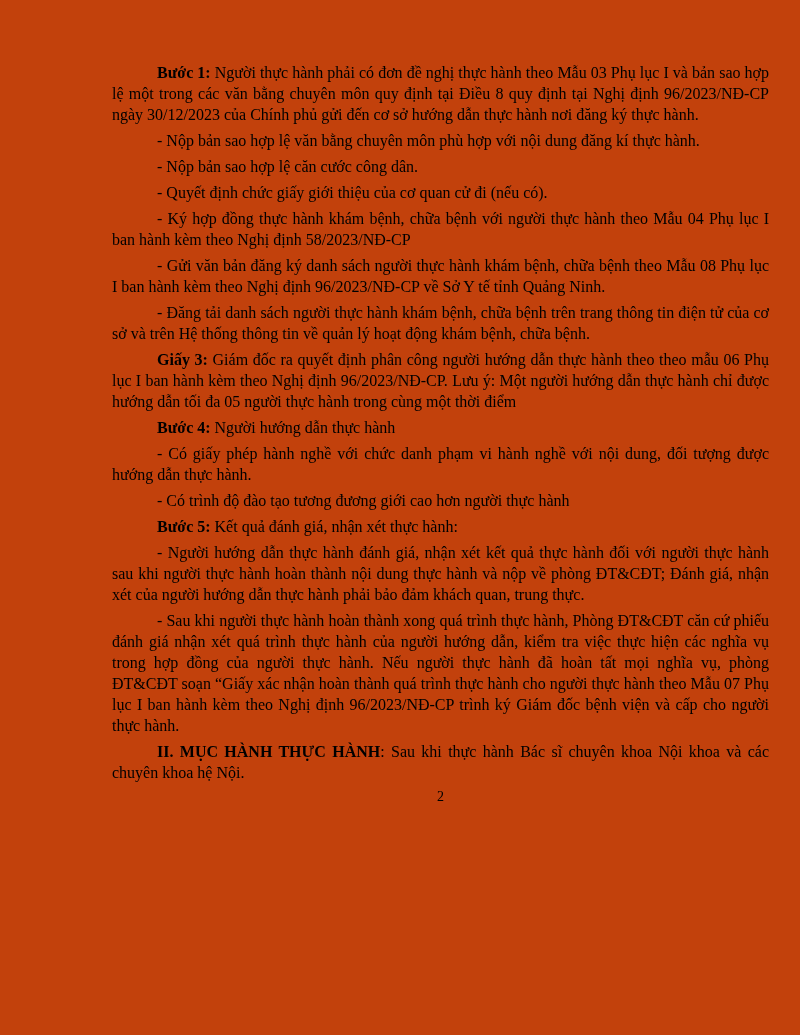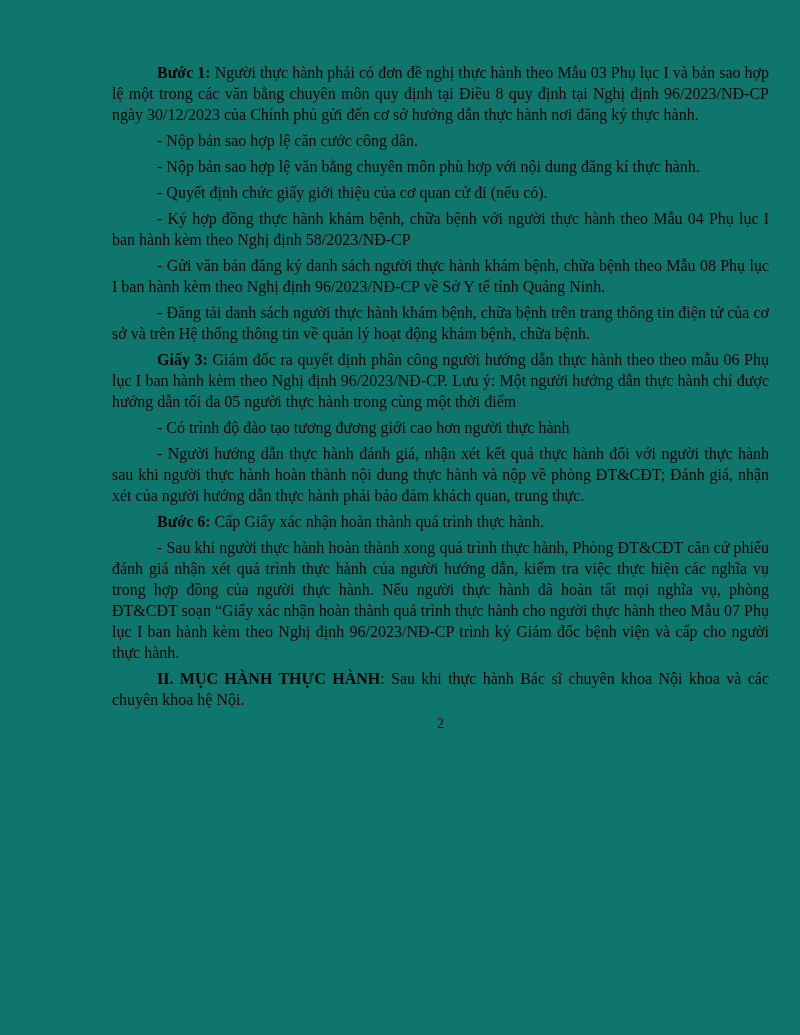--- a/index.html
+++ b/index.html
@@ -1,21 +1,21 @@
 <!DOCTYPE html>
 <html><head>
 <meta charset="utf-8">
 <style>
   * { box-sizing: border-box; }
   html, body { margin: 0; padding: 0; background: #ffffff; }
   .page {
     position: relative;
     width: 800px;
     height: 1035px;
-    background: #0f766e;
+    background: #c2410c;
     color: #000000;
     font-family: "Liberation Serif", "DejaVu Serif", serif;
     font-size: 16px;
     padding: 62px 31px 0 112px;
     overflow: hidden;
   }
   p.para {
     margin: 0 0 5px 0;
     line-height: 21px;
     text-align: justify;
@@ -29,44 +29,46 @@
     line-height: 18px;
   }
 </style>
 </head>
 <body>
 
 <div class="page">
 
   <p class="para"><span class="lead">Bước 1:</span><span> Người thực hành phải có đơn đề nghị thực hành theo Mẫu 03 Phụ lục I và bản sao hợp lệ một trong các văn bằng chuyên môn quy định tại Điều 8 quy định tại Nghị định 96/2023/NĐ-CP ngày 30/12/2023 của Chính phủ gửi đến cơ sở hướng dẫn thực hành nơi đăng ký thực hành.</span></p>
 
+  <p class="para"><span class="lead"></span><span>- Nộp bản sao hợp lệ văn bằng chuyên môn phù hợp với nội dung đăng kí thực hành.</span></p>
+
   <p class="para"><span class="lead"></span><span>- Nộp bản sao hợp lệ căn cước công dân.</span></p>
-
-  <p class="para"><span class="lead"></span><span>- Nộp bản sao hợp lệ văn bằng chuyên môn phù hợp với nội dung đăng kí thực hành.</span></p>
 
   <p class="para"><span class="lead"></span><span>- Quyết định chức giấy giới thiệu của cơ quan cử đi (nếu có).</span></p>
 
 
   <p class="para"><span class="lead"></span><span>- Ký hợp đồng thực hành khám bệnh, chữa bệnh với người thực hành theo Mẫu 04 Phụ lục I ban hành kèm theo Nghị định 58/2023/NĐ-CP</span></p>
 
   <p class="para"><span class="lead"></span><span>- Gửi văn bản đăng ký danh sách người thực hành khám bệnh, chữa bệnh theo Mẫu 08 Phụ lục I ban hành kèm theo Nghị định 96/2023/NĐ-CP về Sở Y tế tỉnh Quảng Ninh.</span></p>
 
   <p class="para"><span class="lead"></span><span>- Đăng tải danh sách người thực hành khám bệnh, chữa bệnh trên trang thông tin điện tử của cơ sở và trên Hệ thống thông tin về quản lý hoạt động khám bệnh, chữa bệnh.</span></p>
 
   <p class="para"><span class="lead">Giấy 3:</span><span> Giám đốc ra quyết định phân công người hướng dẫn thực hành theo theo mẫu 06 Phụ lục I ban hành kèm theo Nghị định 96/2023/NĐ-CP. Lưu ý: Một người hướng dẫn thực hành chỉ được hướng dẫn tối đa 05 người thực hành trong cùng một thời điểm</span></p>
 
+  <p class="para"><span class="lead">Bước 4:</span><span> Người hướng dẫn thực hành</span></p>
 
+  <p class="para"><span class="lead"></span><span>- Có giấy phép hành nghề với chức danh phạm vi hành nghề với nội dung, đối tượng được hướng dẫn thực hành.</span></p>
 
   <p class="para"><span class="lead"></span><span>- Có trình độ đào tạo tương đương giới cao hơn người thực hành</span></p>
 
 
+  <p class="para"><span class="lead">Bước 5:</span><span> Kết quả đánh giá, nhận xét thực hành:</span></p>
 
   <p class="para"><span class="lead"></span><span>- Người hướng dẫn thực hành đánh giá, nhận xét kết quả thực hành đối với người thực hành sau khi người thực hành hoàn thành nội dung thực hành và nộp về phòng ĐT&amp;CĐT; Đánh giá, nhận xét của người hướng dẫn thực hành phải bảo đảm khách quan, trung thực.</span></p>
 
-  <p class="para"><span class="lead">Bước 6:</span><span> Cấp Giấy xác nhận hoàn thành quá trình thực hành.</span></p>
 
   <p class="para"><span class="lead"></span><span>- Sau khi người thực hành hoàn thành xong quá trình thực hành, Phòng ĐT&amp;CĐT căn cứ phiếu đánh giá nhận xét quá trình thực hành của người hướng dẫn, kiểm tra việc thực hiện các nghĩa vụ trong hợp đồng của người thực hành. Nếu người thực hành đã hoàn tất mọi nghĩa vụ, phòng ĐT&amp;CĐT soạn “Giấy xác nhận hoàn thành quá trình thực hành cho người thực hành theo Mẫu 07 Phụ lục I ban hành kèm theo Nghị định 96/2023/NĐ-CP trình ký Giám đốc bệnh viện và cấp cho người thực hành.</span></p>
 
   <p class="para"><span class="lead">II. MỤC HÀNH THỰC HÀNH</span><span>: Sau khi thực hành Bác sĩ chuyên khoa Nội khoa và các chuyên khoa hệ Nội.</span></p>
 
   <div class="page-footer">2</div>
 
 </div>
 
 </body></html>

